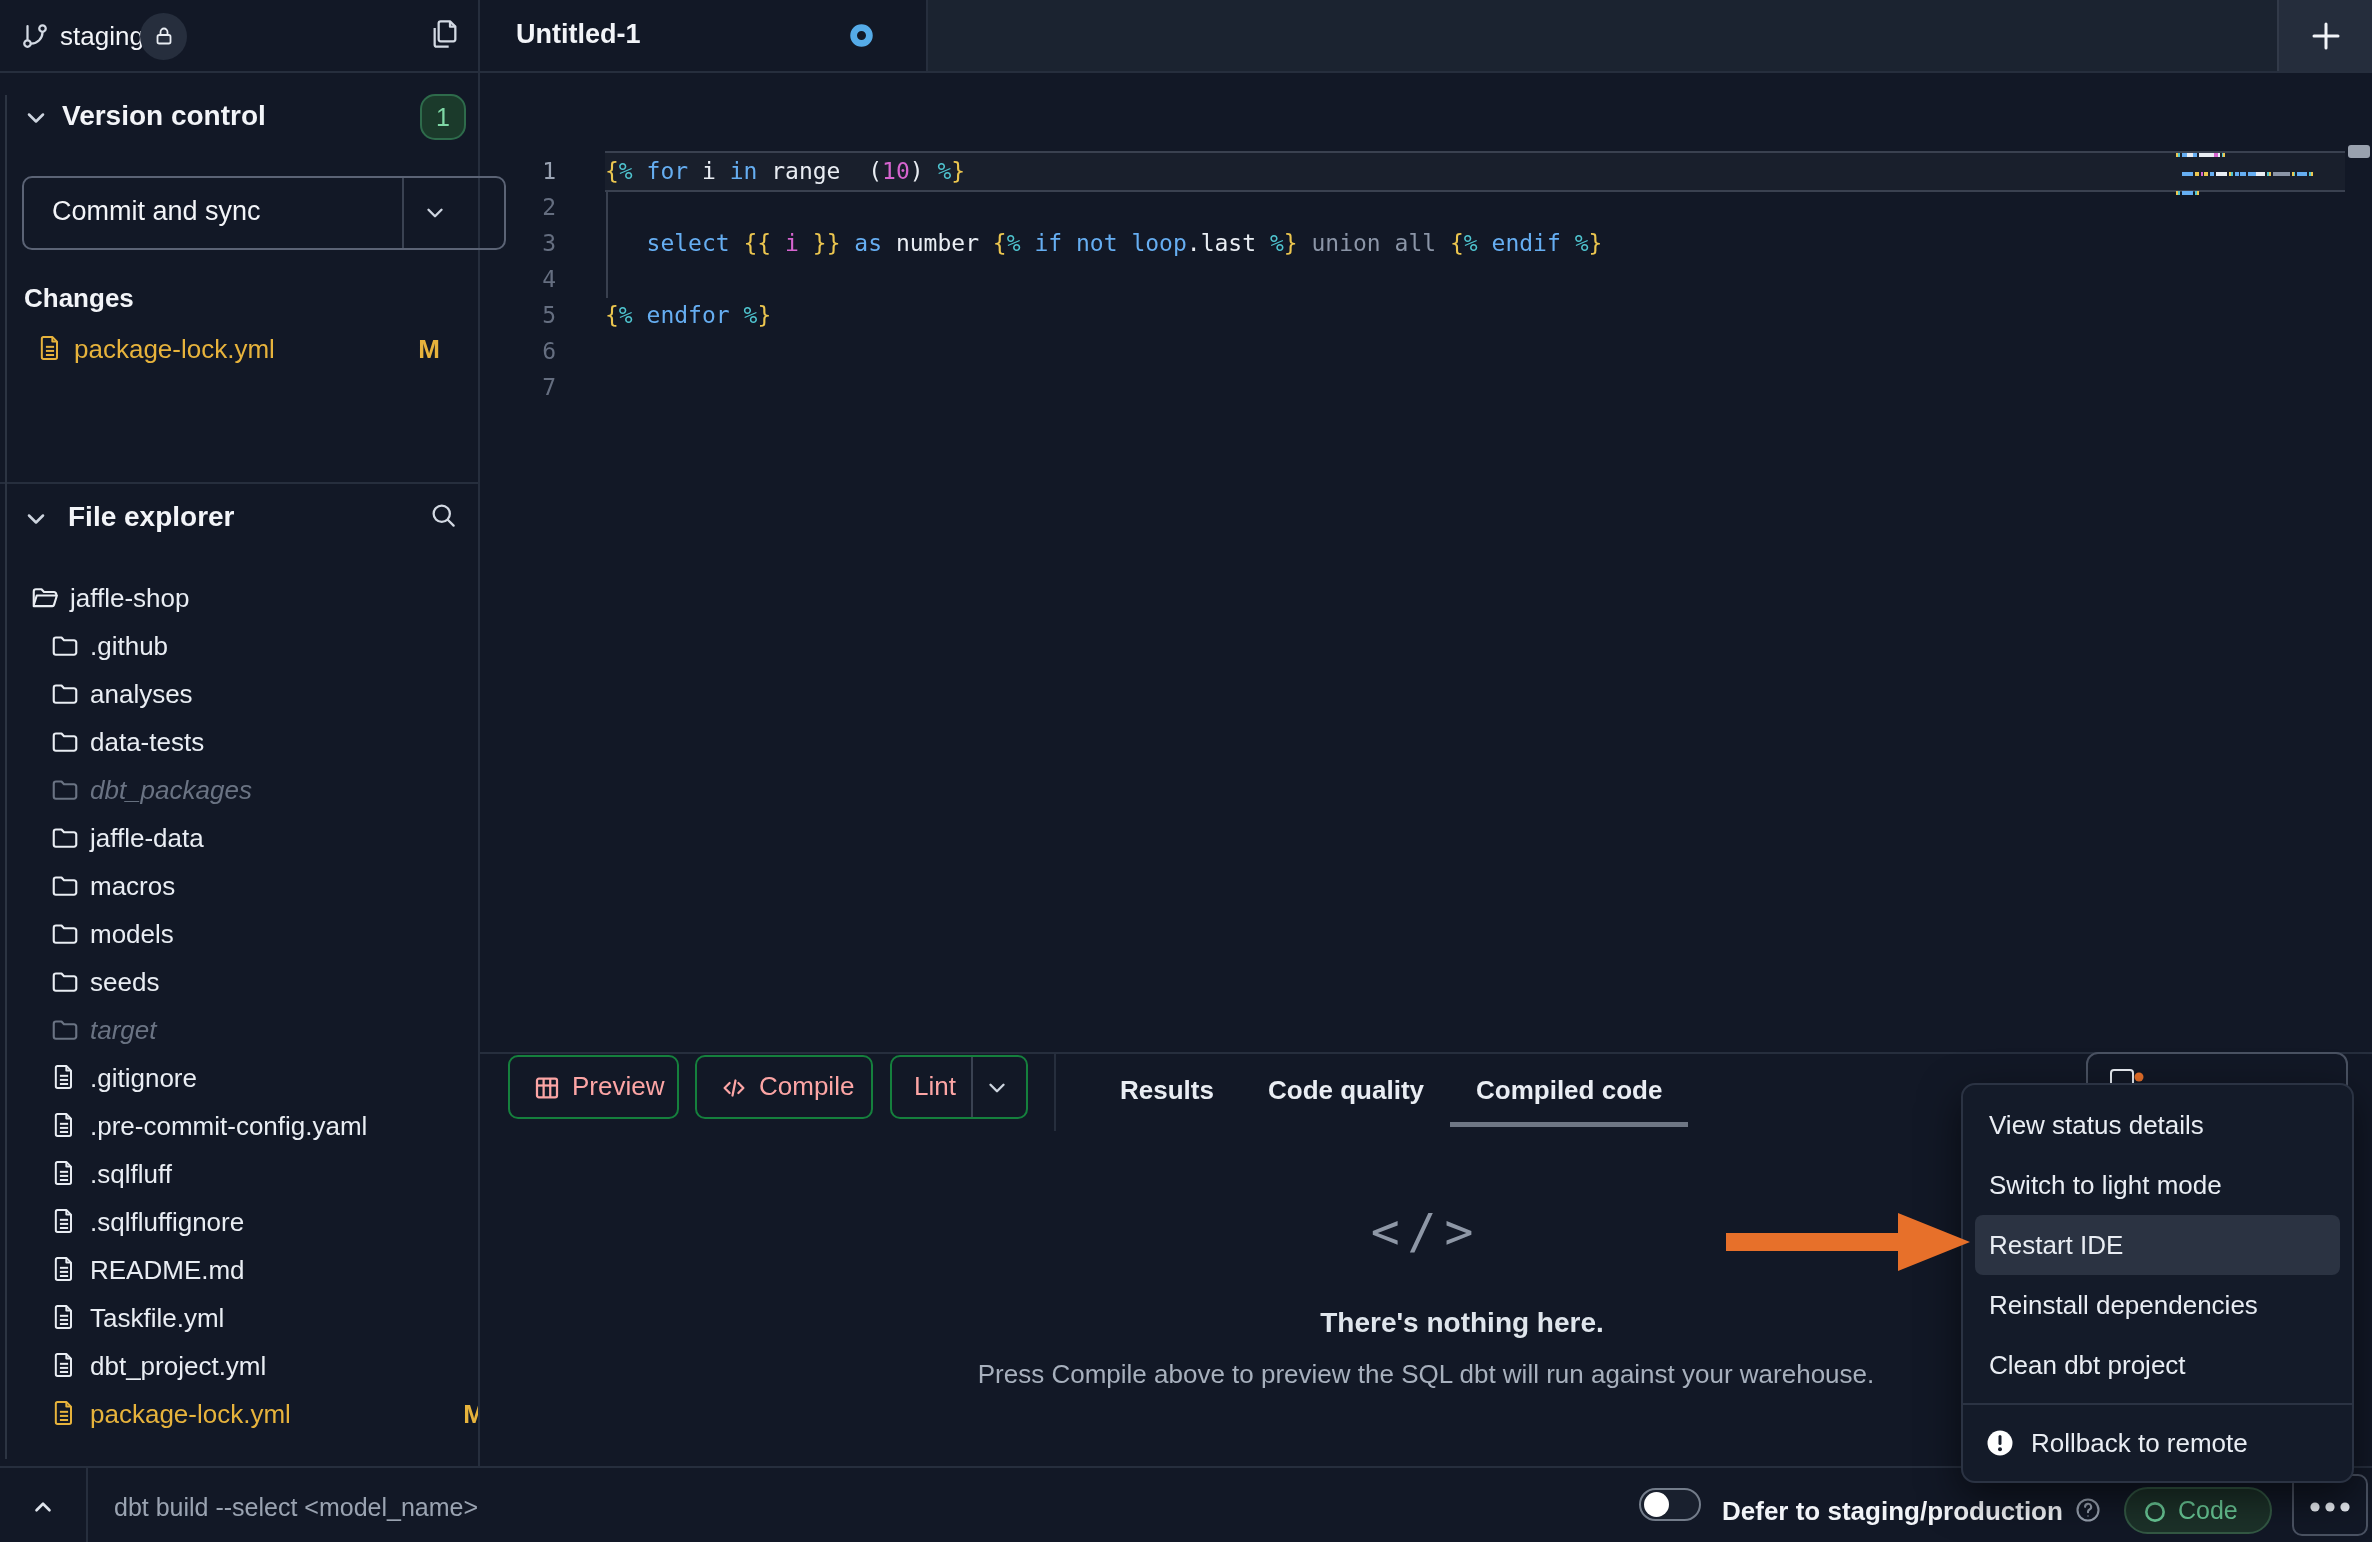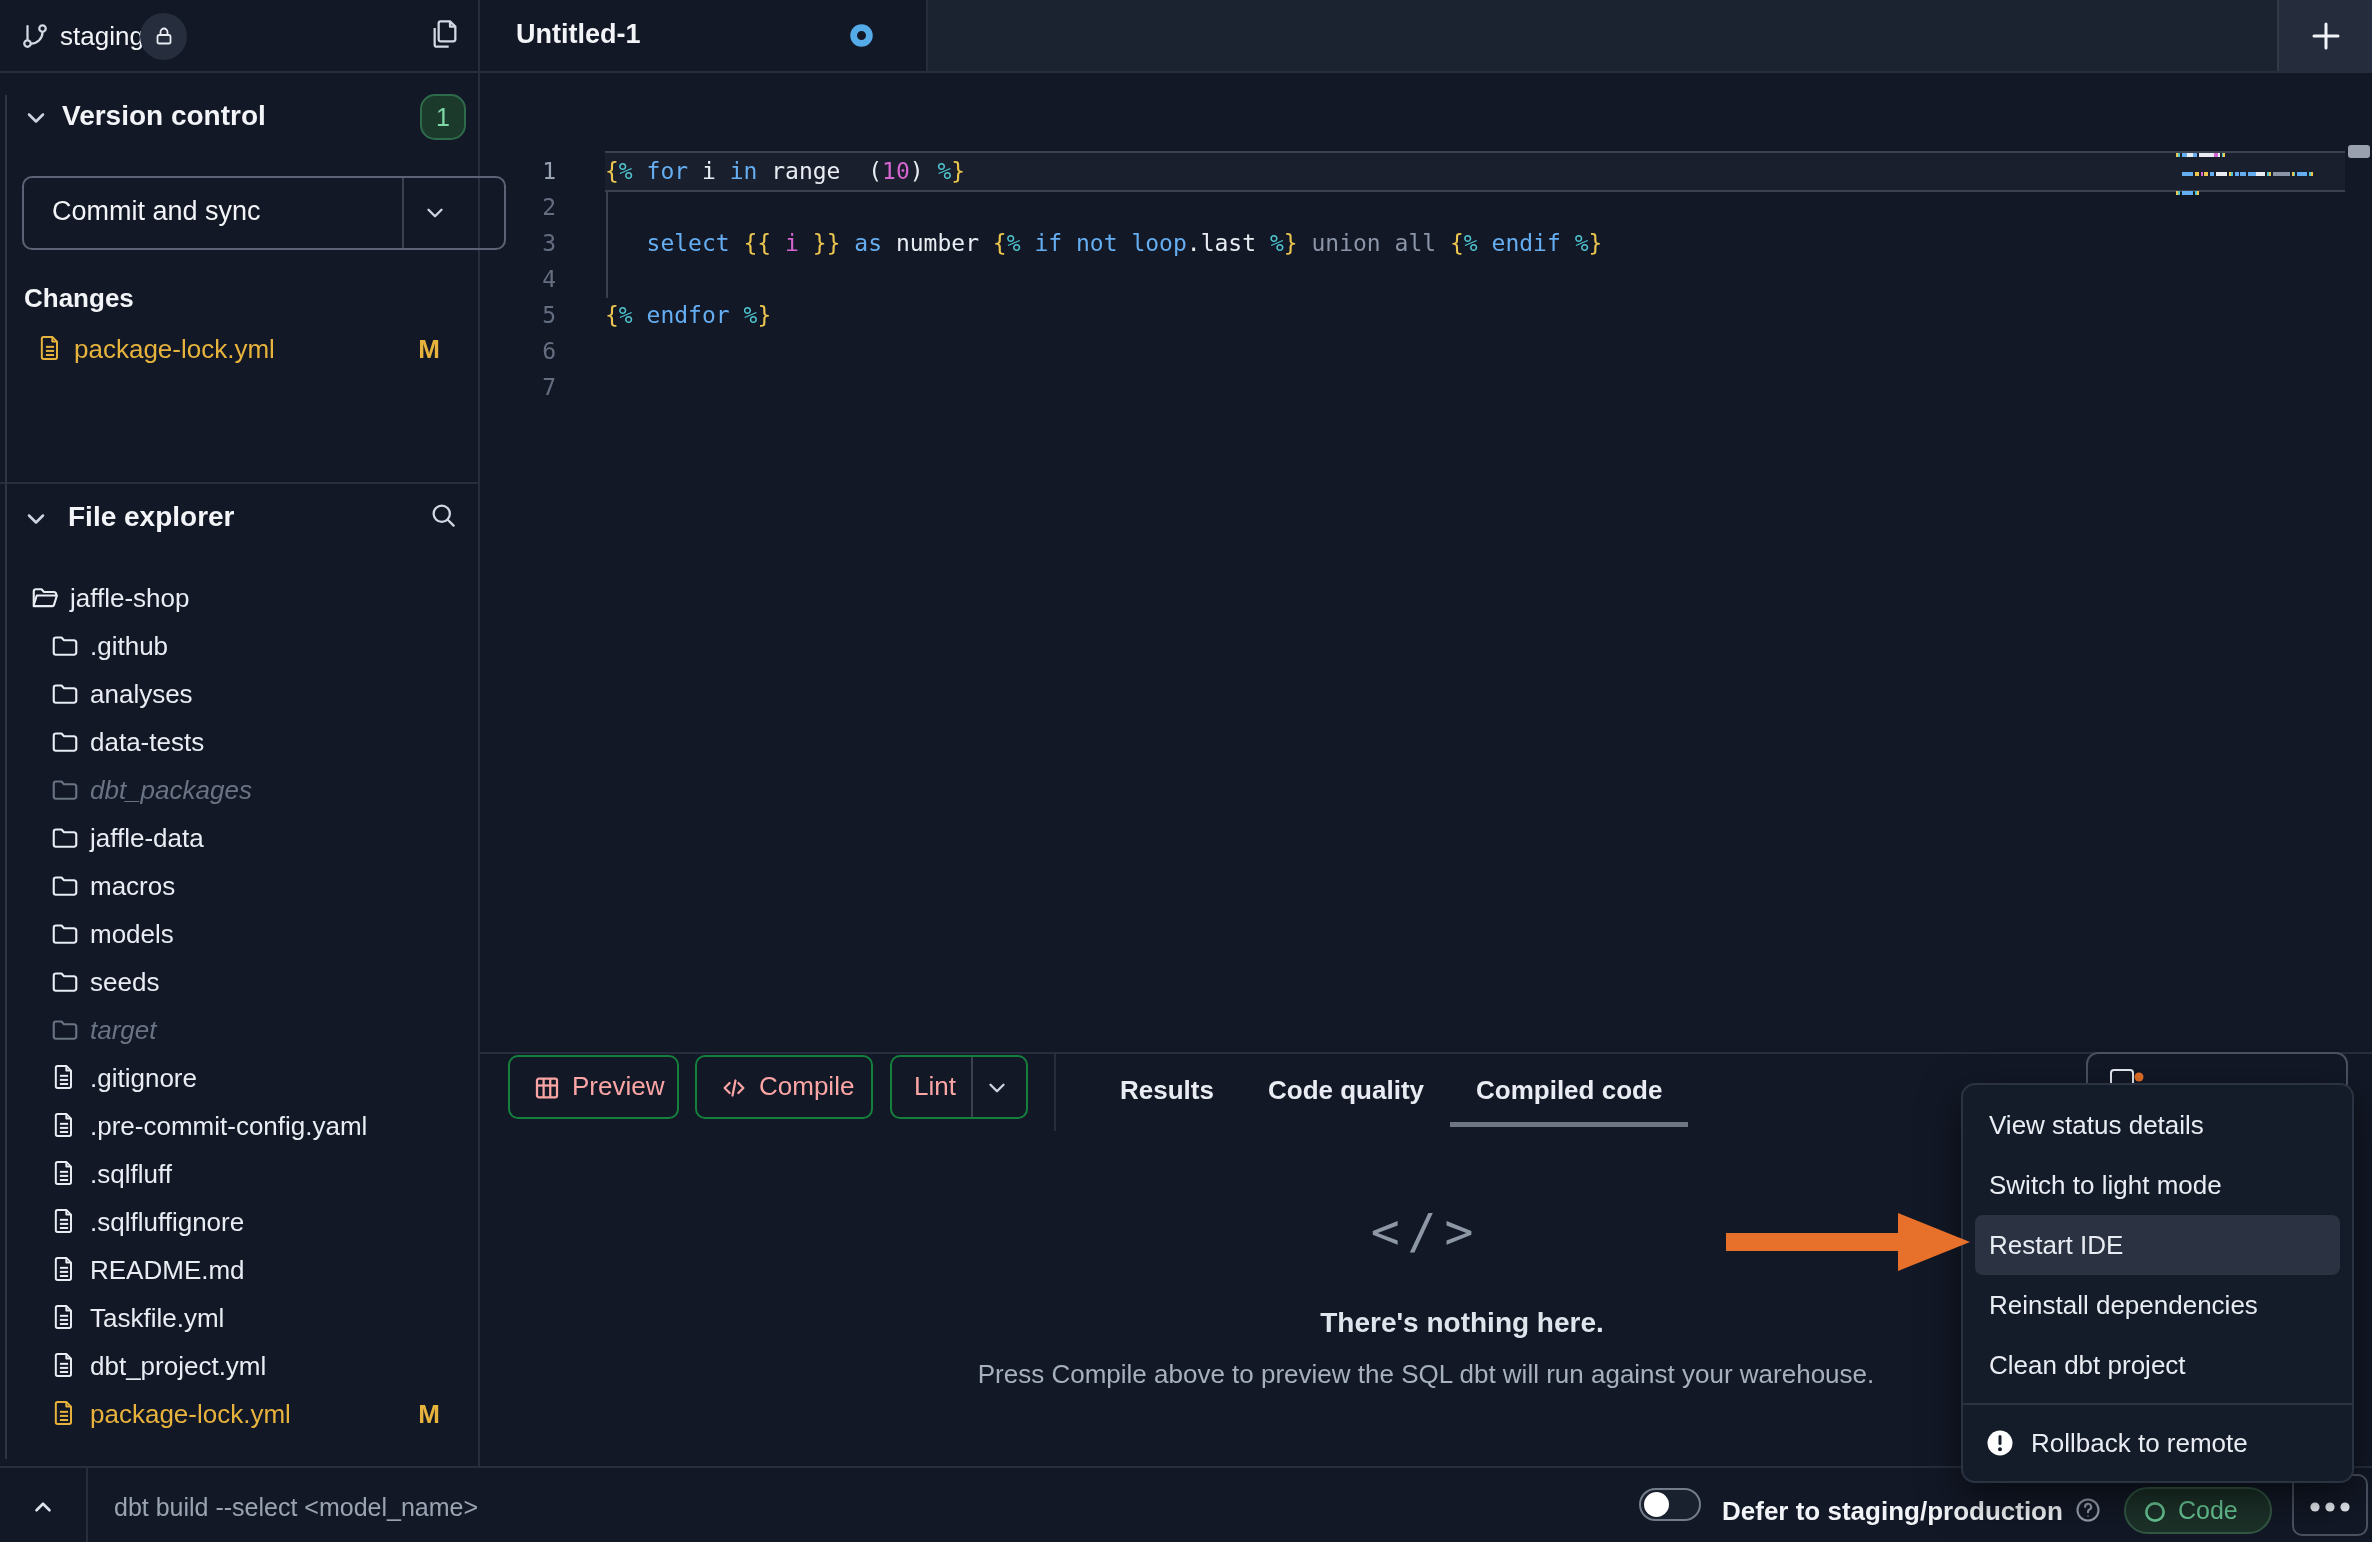--- a/index.html
+++ b/index.html
@@ -33,21 +33,21 @@
   #change-row{position:absolute;left:0;top:328px;width:478px;height:44px;}
   #change-row .file-ic{position:absolute;left:36px;top:6px;}
   #change-row .nm{position:absolute;left:74px;top:6px;font-size:26px;}
   .m-badge{position:absolute;right:38px;top:6px;font-size:26px;font-weight:700;color:#e7b33c;}
   #sidebar-div{position:absolute;left:0;top:482px;width:478px;height:2px;background:#262e3d;}
 
   #fx-chevron{position:absolute;left:22px;top:505px;}
   #fx-title{position:absolute;left:62px;top:501px;font-size:28px;font-weight:700;color:#f2f4f8;margin-left:6px;}
   #fx-search{position:absolute;left:428px;top:500px;color:#d3d9e3;}
   #file-tree{position:absolute;left:0;top:575px;width:478px;height:885px;overflow:hidden;}
-  .tree-row{position:absolute;left:0;width:478px;height:48px;font-size:26px;color:#e9edf3;cursor:default;}
+  .tree-row{position:absolute;left:0;width:478px;height:48px;font-size:26px;color:#e9edf3;cursor:default;padding-left:45px;}
   .tree-row .ic{position:absolute;top:8px;}
   .tree-row .lbl{position:absolute;top:8px;white-space:nowrap;}
   .tree-row.muted{color:#6a7383;}
   .tree-row.muted .lbl{font-style:italic;}
   .tree-row.modified{color:#e7b33c;}
 
   
   #tabstrip{position:absolute;left:480px;top:0;width:1892px;height:73px;background:#1b2330;border-bottom:2px solid #262e3d;box-sizing:border-box;}
   #tab-active{position:absolute;left:0;top:0;width:448px;height:71px;background:#121826;border-right:2px solid #262e3d;box-sizing:border-box;}
   #tab-title{position:absolute;left:36px;top:19px;font-size:27px;font-weight:700;color:#f2f4f8;}

